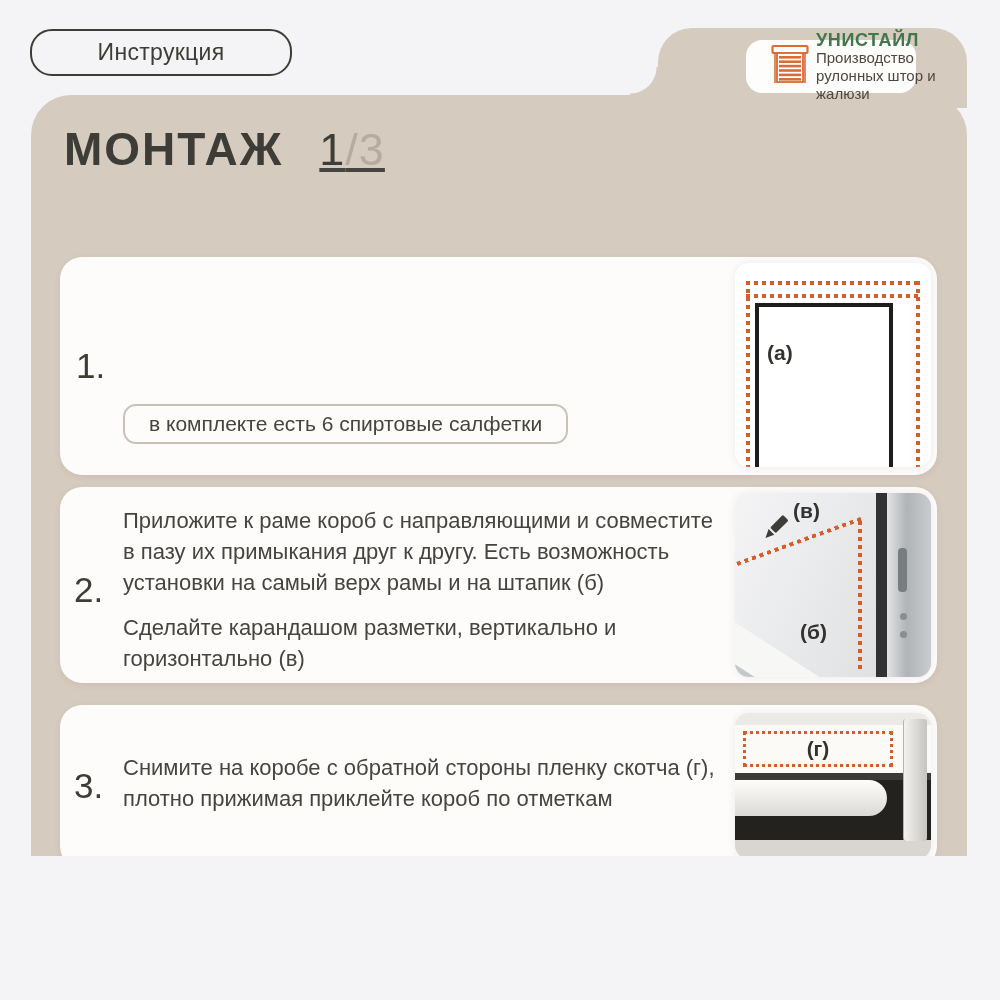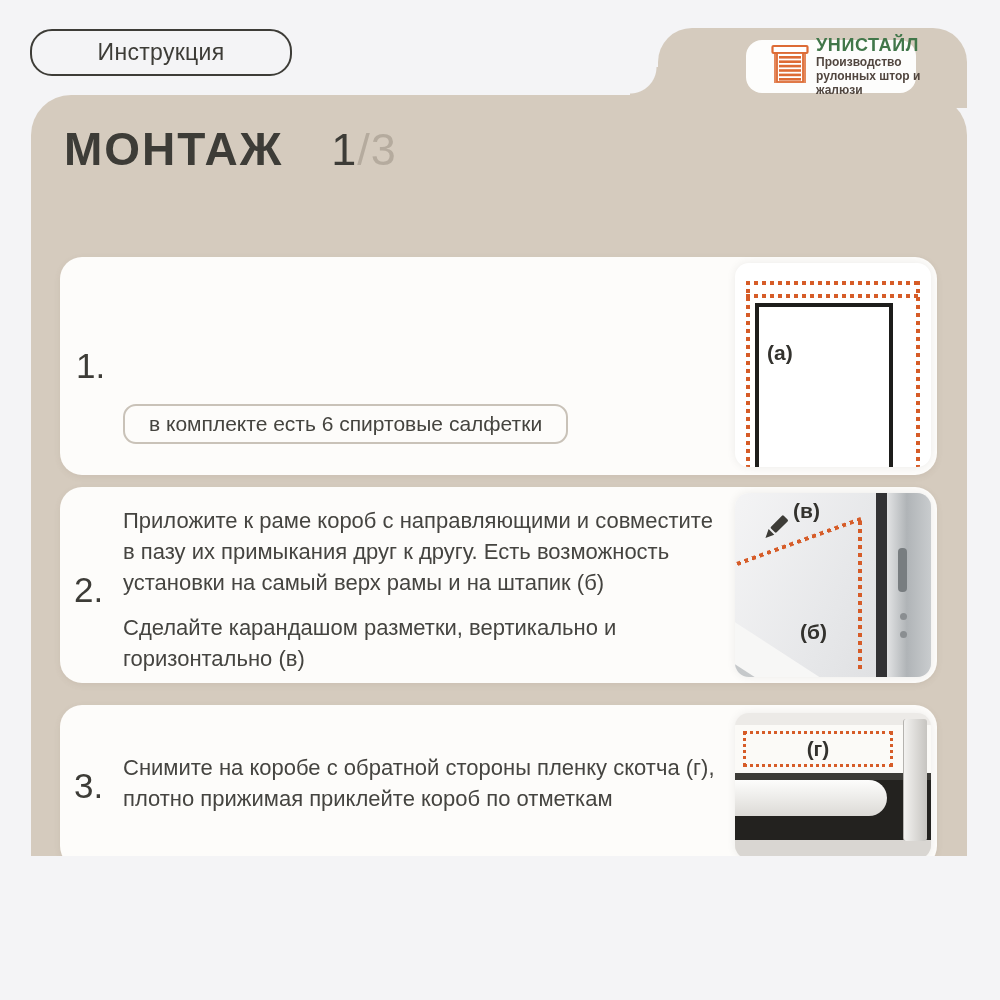--- a/index.html
+++ b/index.html
@@ -24,26 +24,26 @@
   .logo-tab  { left:658px; top:28px; width:309px; height:80px; background:#d5cbbe; border-radius:34px 34px 0 0; }
   .tab-fillet{ left:630px; top:67px; width:28px; height:28px;
     background:radial-gradient(circle at 0 0, #f4f4f6 0 26px, #d5cbbe 27px); }
   .next-blob { left:585px; top:888px; width:415px; height:112px; background:#fafafb; border-top-left-radius:64px; }
 
   
   .logo-pill { left:746px; top:40px; width:170px; height:53px; background:#fdfdfc; border-radius:16px;
     display:flex; align-items:center; gap:7px; padding:0 25px; }
   .logo-text { display:flex; flex-direction:column; }
   .logo-name { font-size:18px; font-weight:700; color:#41774a; letter-spacing:.6px; line-height:1.05; }
-  .logo-tagline { font-size:12px; font-weight:700; color:#51463f; line-height:1.18; width:122px; }
-
-  
-  .title-row { left:64px; top:122px; display:flex; align-items:baseline; gap:48px; }
+  .logo-tagline { font-size:15px; font-weight:400; color:#51463f; line-height:1.18; width:122px; }
+
+  
+  .title-row { left:64px; top:122px; display:flex; align-items:baseline; gap:36px; }
   .title-heading { font-size:46px; font-weight:700; color:#3d3c37; letter-spacing:2px; }
-  .title-pages { font-size:45px; letter-spacing:1px; }
+  .title-pages { font-size:45px; letter-spacing:1px;text-decoration:underline; }
   .title-page-current { color:#3d3c37; font-weight:500; }
   .title-page-rest { color:#b5ab9e; font-weight:400; }
 
   
   .subtitle-banner { left:60px; top:190px; width:877px; height:46px; background:#3d3c37; border-radius:12px;
     display:flex; align-items:center; justify-content:center; color:#faf9f7; font-size:23px; letter-spacing:.2px; }
 
   
   .step-row { background:#fdfcfa; border-radius:22px; box-shadow:0 2px 6px rgba(120,102,80,.10); }
   .row1 { left:60px; top:257px; width:877px; height:218px; }

